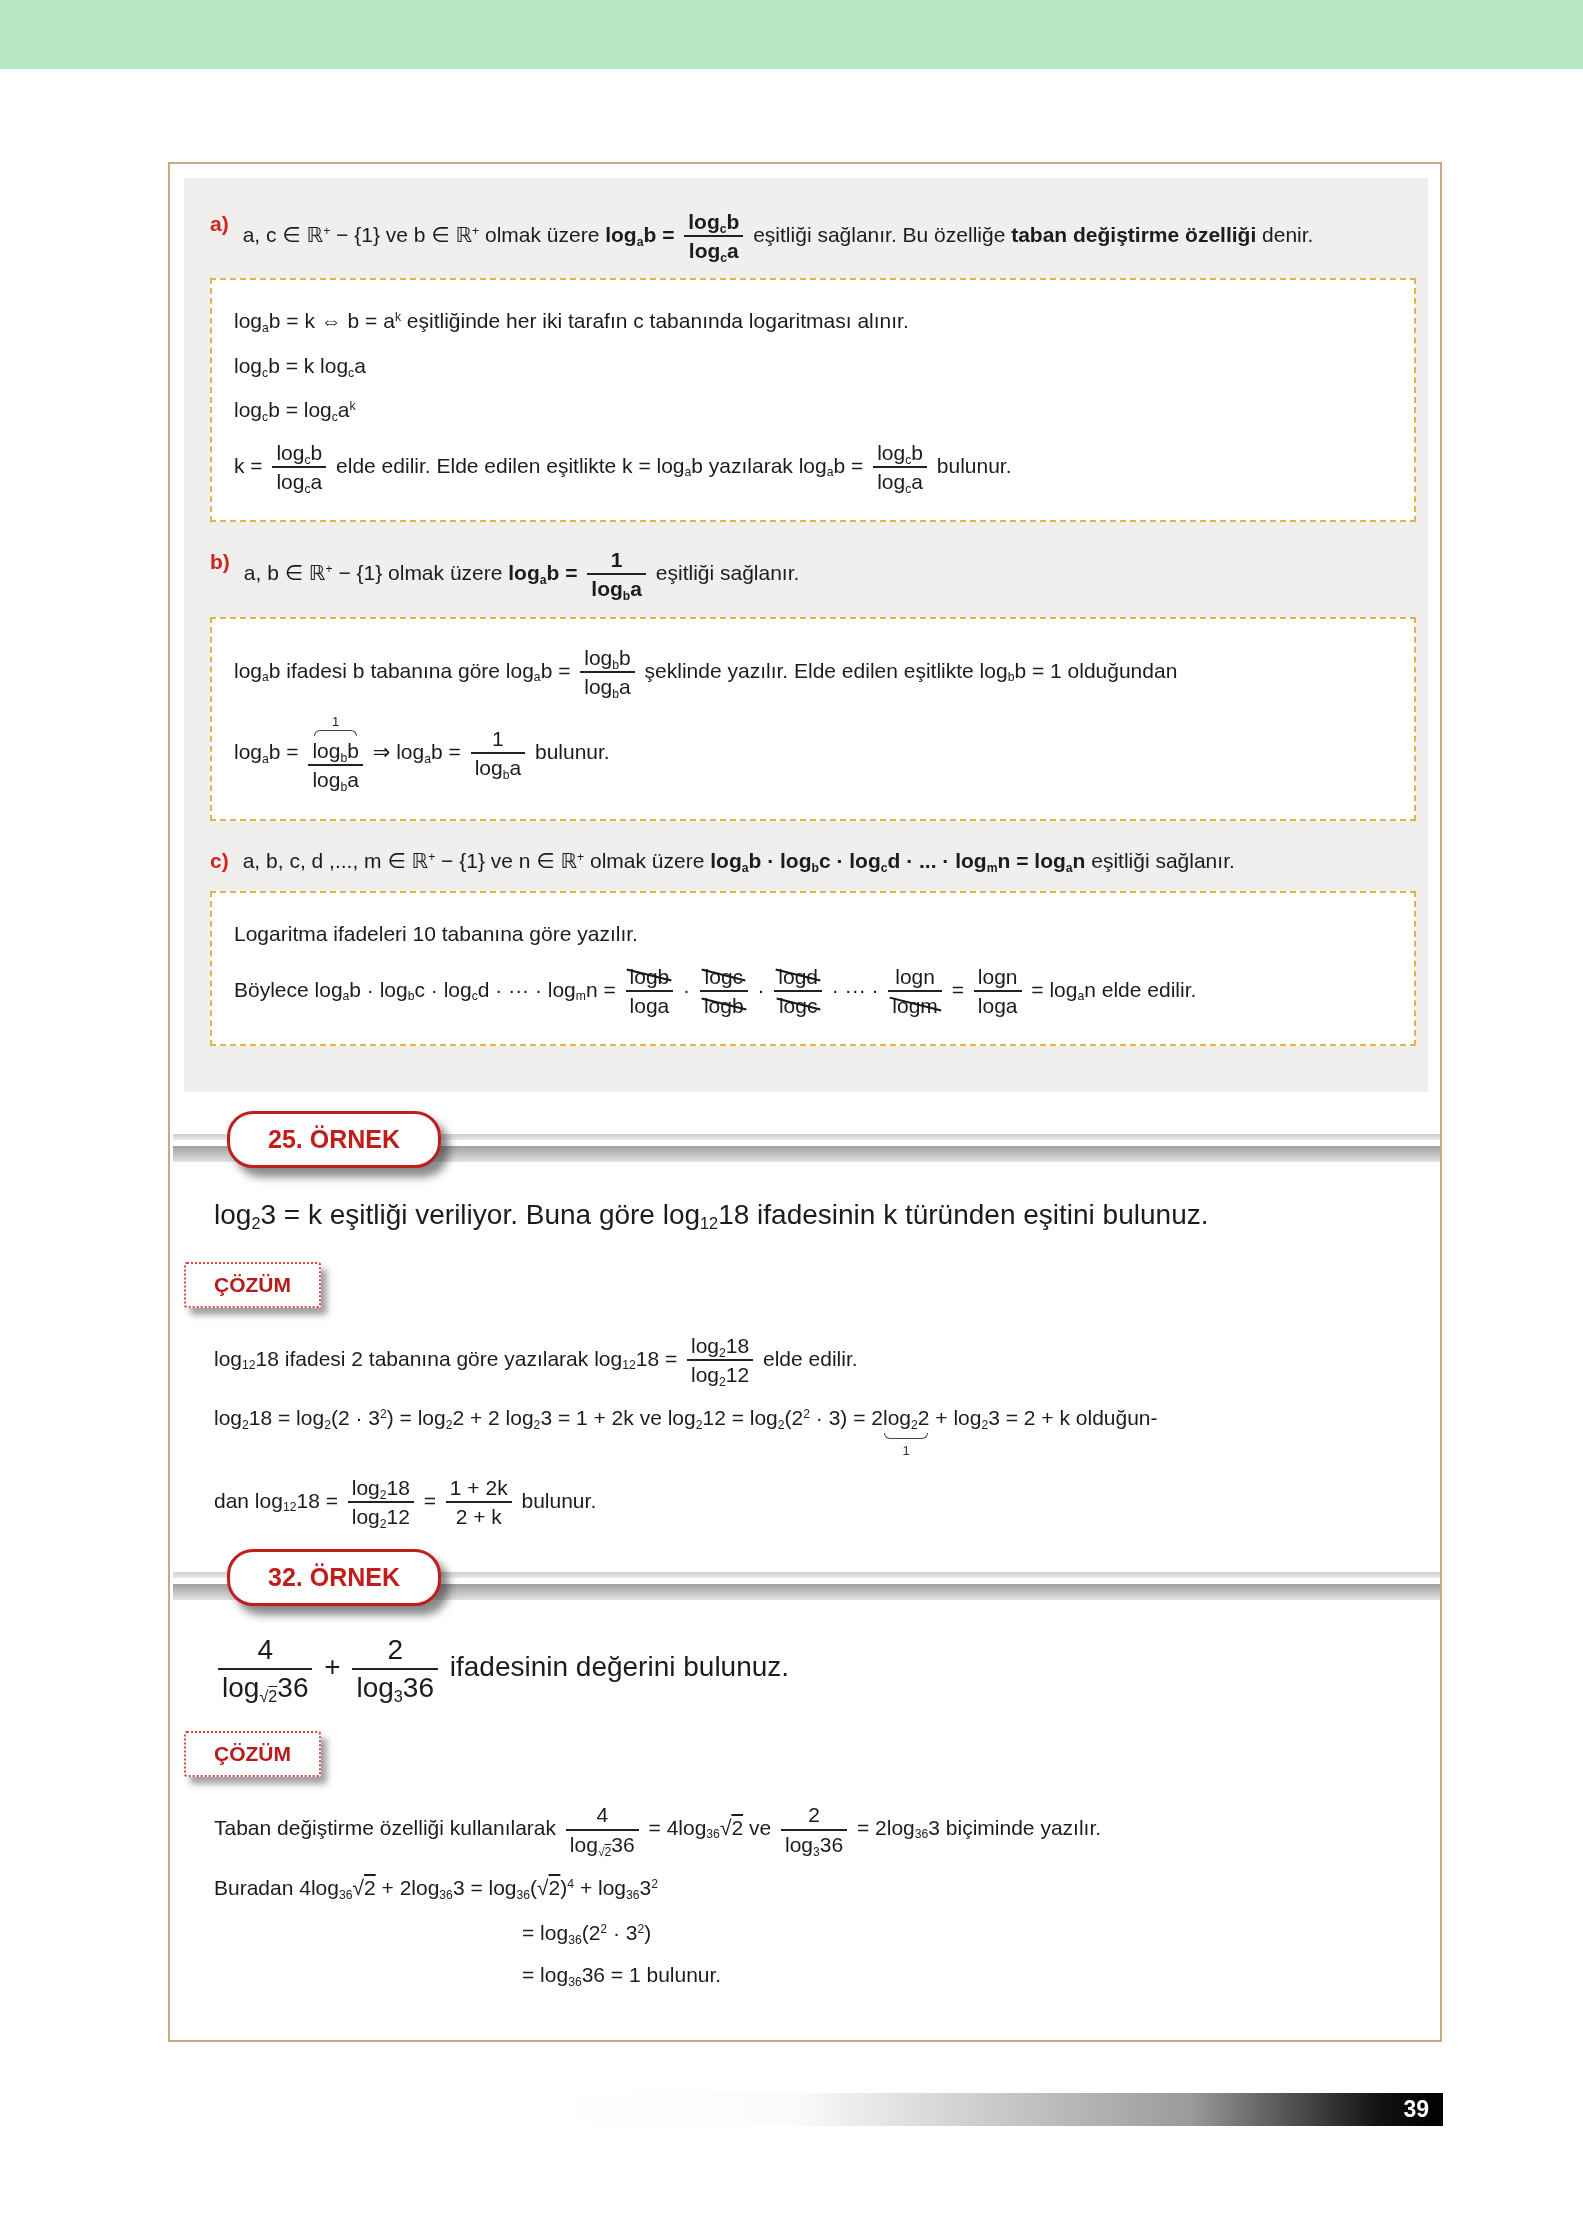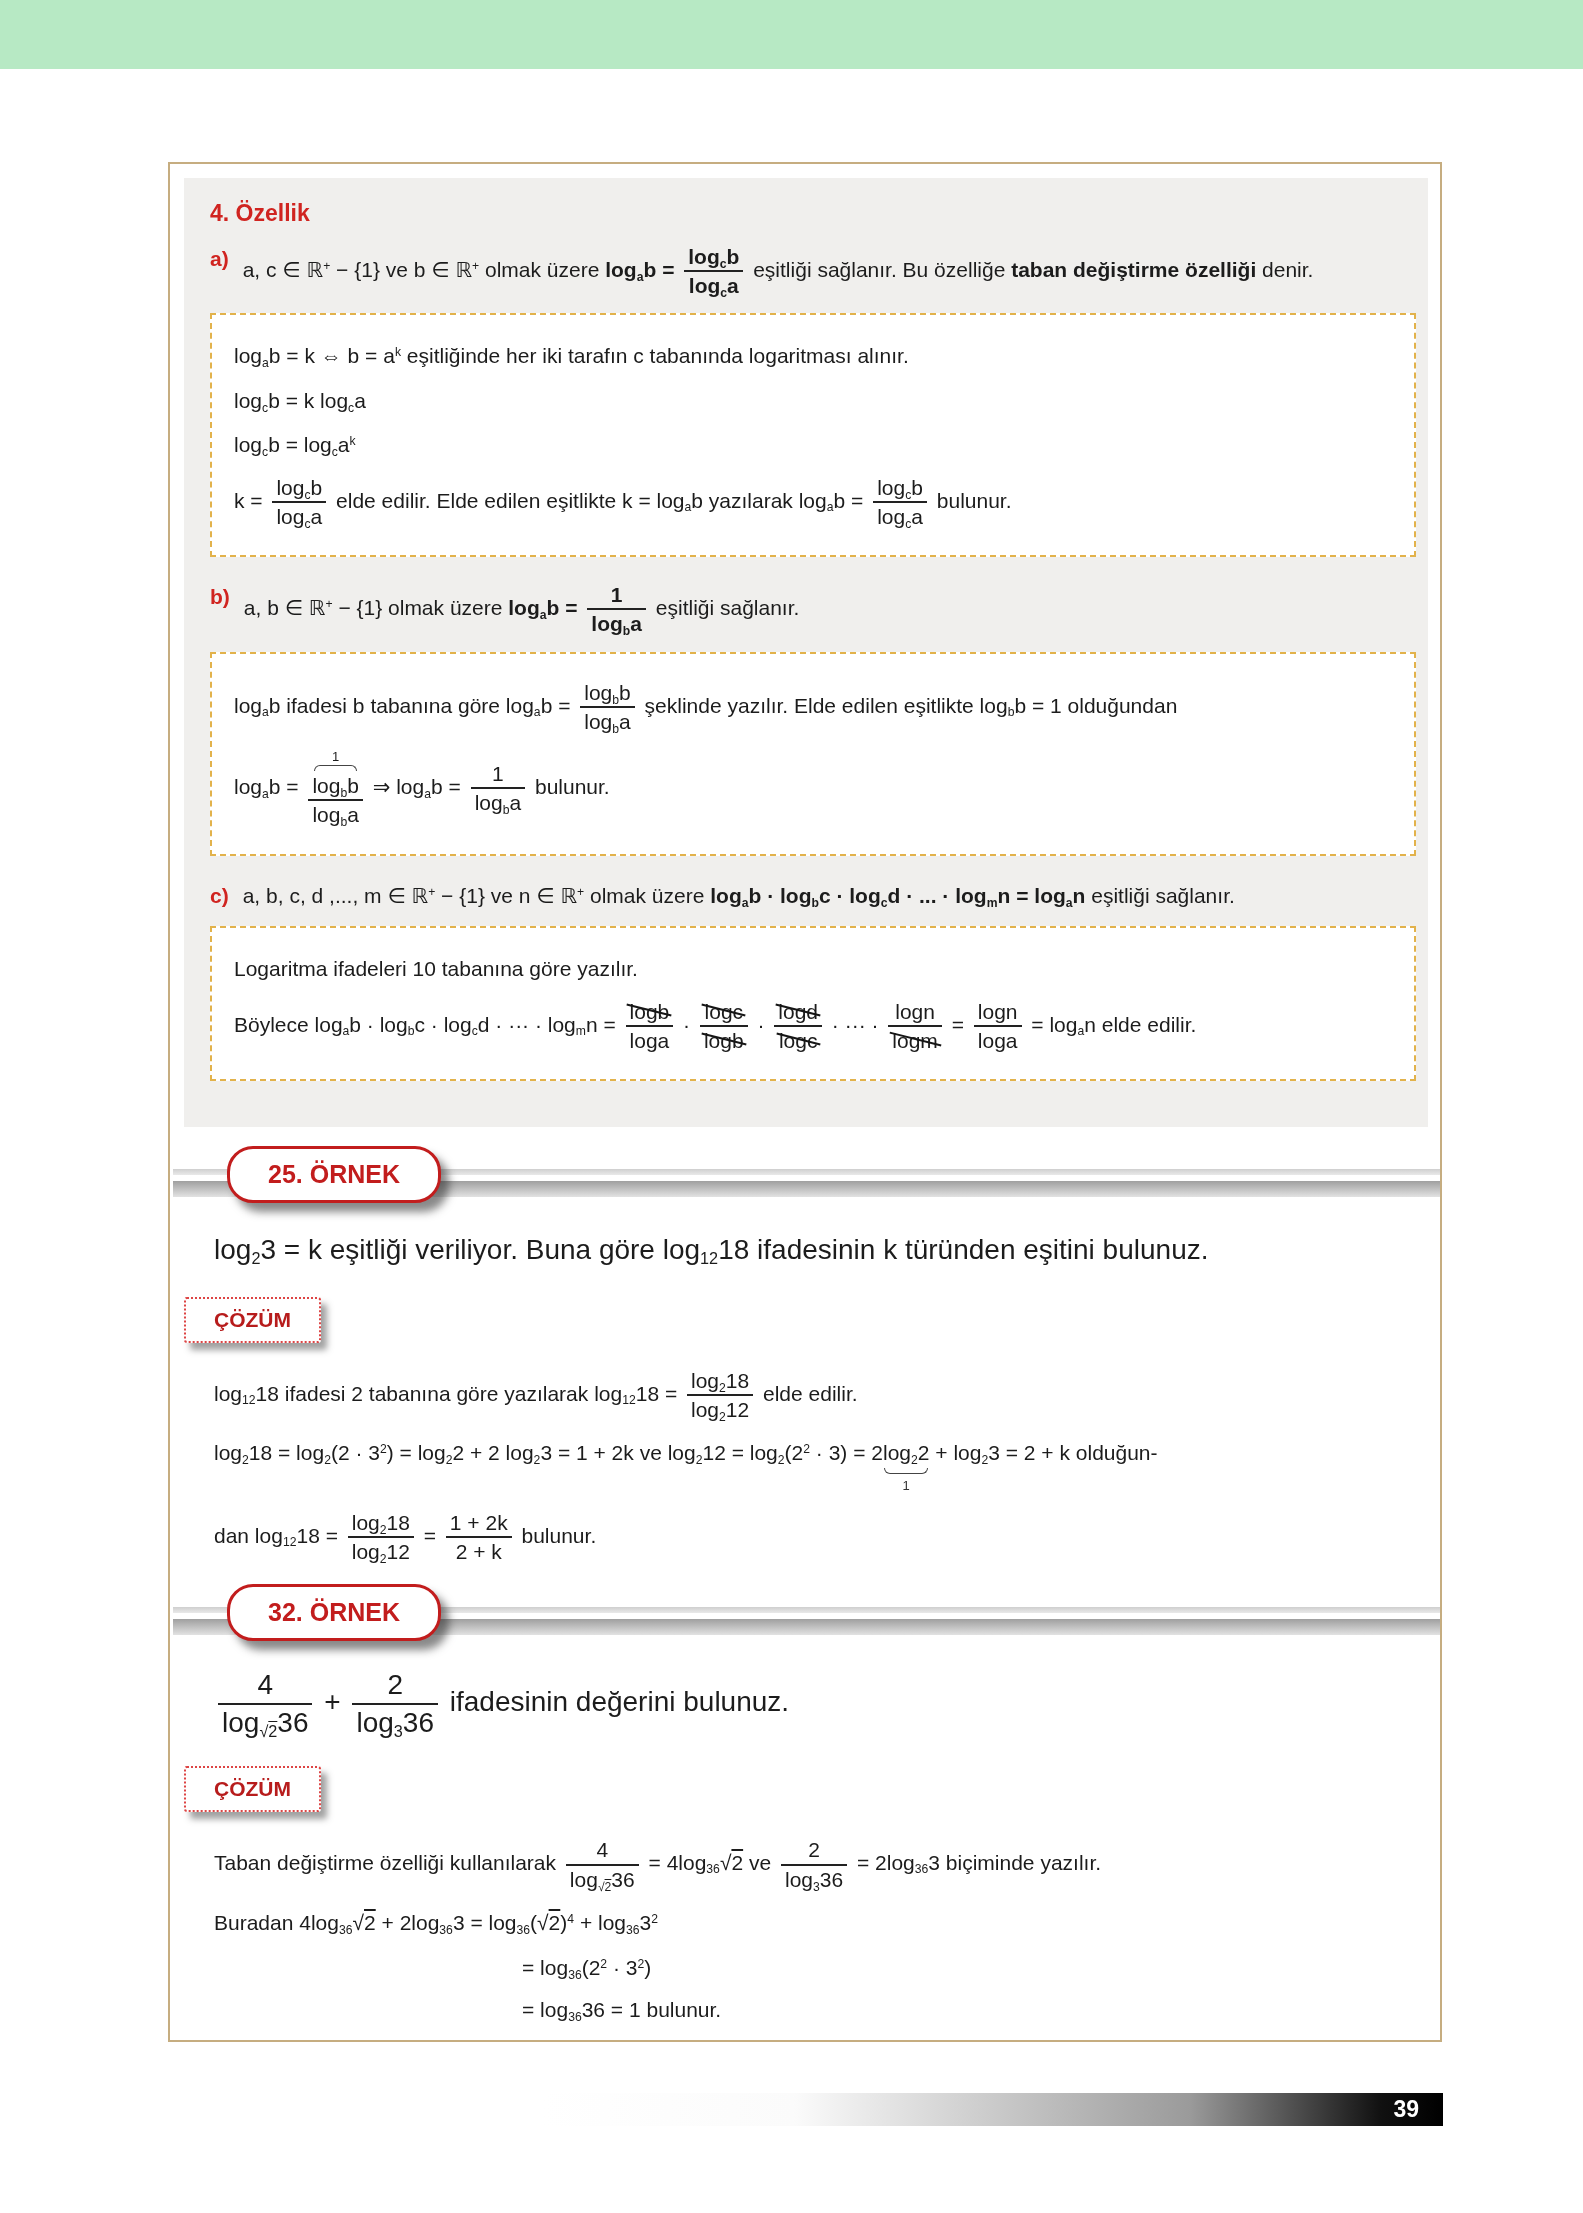--- a/index.html
+++ b/index.html
@@ -58,34 +58,33 @@
   .prob{margin:14px 8px 14px 44px;font-size:28px;line-height:1.5;}
   .sol{margin:14px 8px 14px 44px;font-size:21px;line-height:1.5;}
   .sol.pad-brace{padding-bottom:26px;}
   .sol.ind{margin-left:352px;margin-top:0;margin-bottom:10px;}
   
   .footer-bar{
     position:absolute;left:542px;top:2093px;width:901px;height:33px;
     background:linear-gradient(to right,#ffffff 0%,#fbfbfb 28%,#9a9a9a 72%,#111 93%,#000 100%);
     display:flex;align-items:center;justify-content:flex-end;
   }
-  .page-num{color:#fff;font-weight:bold;font-size:23px;padding-right:24px;}
+  .page-num{color:#fff;font-weight:bold;font-size:23px;padding-right:14px;}
 </style>
 </head>
 <body>
 
 <header>
   <div class="band-top"></div>
   <div class="band-bot"></div>
 </header>
 
 <main class="content-box">
 
   <section class="gray-panel">
-    <div class="oz-title">4. Özellik</div>
 
     <div class="prop-item">
       <span class="prop-letter">a)</span>
       <div class="prop-body">a, c ∈ ℝ<sup>+</sup> − {1}  ve  b ∈ ℝ<sup>+</sup> olmak üzere <b>log<sub>a</sub>b =</b> <span class="fr b"><span class="n">log<sub>c</sub>b</span><span class="d">log<sub>c</sub>a</span></span> eşitliği sağlanır. Bu özelliğe <b>taban değiştirme özelliği</b> denir.</div>
     </div>
 
     <div class="dashed-box">
       <div class="mline">log<sub>a</sub>b = k ⇔ b = a<sup>k</sup> eşitliğinde her iki tarafın c tabanında logaritması alınır.</div>
       <div class="mline">log<sub>c</sub>b = k log<sub>c</sub>a</div>
       <div class="mline">log<sub>c</sub>b = log<sub>c</sub>a<sup>k</sup></div>

